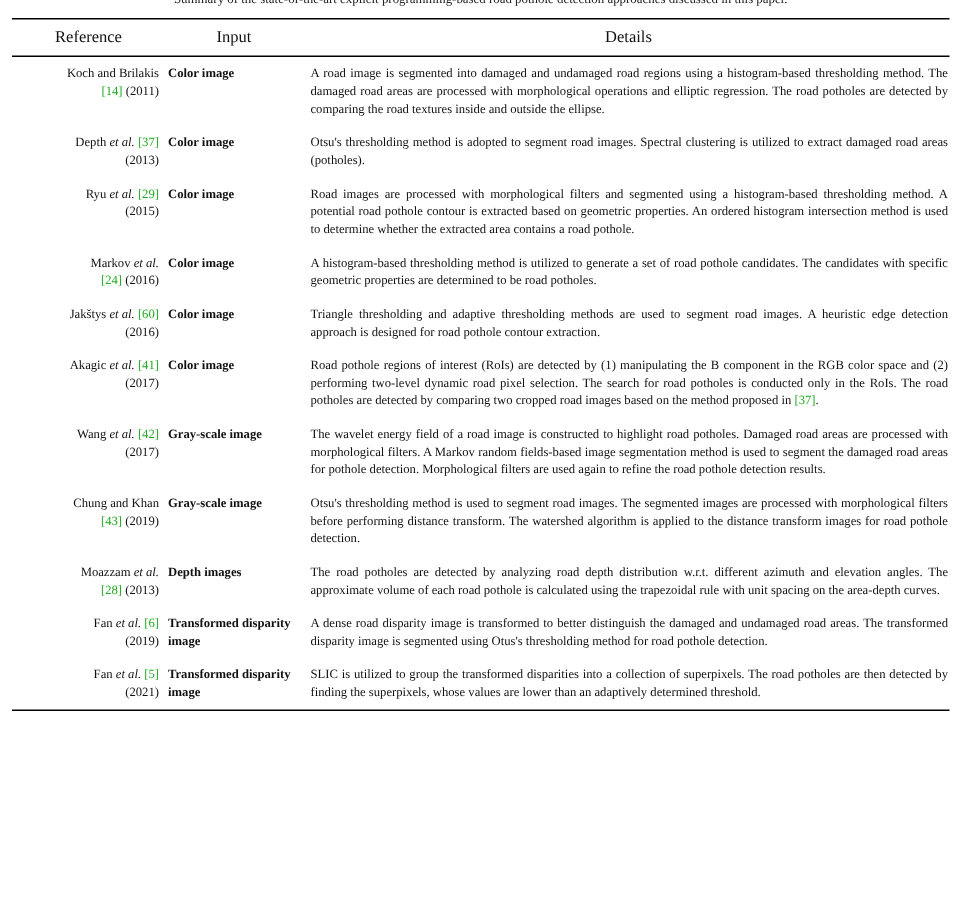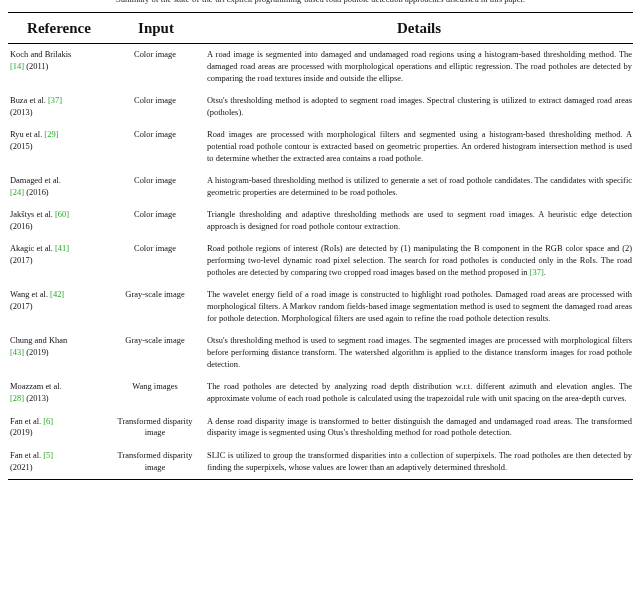--- a/index.html
+++ b/index.html
@@ -38,48 +38,49 @@
     table-layout: fixed;
     font-size: 8.45px;
     line-height: 1.4;
     border-top: 1.4px solid var(--rule, #000);
     border-bottom: 1.4px solid var(--rule, #000);
   }
   col.c-ref   { width: 102px; }
   col.c-input { width: 92px; }
   thead tr { border-bottom: 0.9px solid var(--rule, #000); }
   th {
-    font-weight: bold;
-    font-size: 15px;
+    font-weight: normal;
+    font-size: 11px;
     padding: 5px 2px 4px 2px;
     vertical-align: middle;
   }
   th.h-ref, th.h-input { text-align: center; }
   th.h-details { text-align: center; padding-left: 5px; }
   td {
     vertical-align: top;
     padding: 5px 0 5.5px 0;
   }
   td.col-ref {
-    text-align: left;
+    text-align: right;
     padding-right: 4px;
     padding-left: 2px;
   }
   td.col-input {
-    text-align: center;
+    text-align: left;
     padding-right: 4px;
     padding-left: 2px;
+    font-weight: bold;
   }
   td.col-details {
     text-align: justify;
     text-align-last: left;
     padding-left: 5px;
     padding-right: 1px;
   }
-  .it { }
+  .it { font-style: italic; }
   .cite { color: var(--cite, #22aa22); }
   .ref-line { white-space: nowrap; }
 </style>
 </head>
 <body>
 
 <div class="page">
 
   <div class="caption-clip">
     <div class="caption-inner">Summary of the state-of-the-art explicit programming-based road pothole detection approaches discussed in this paper.</div>
@@ -102,37 +103,37 @@
         <tr>
           <td class="col-ref">
             <div class="ref-line"><span>Koch and Brilakis</span></div>
             <div class="ref-line"><span class="cite">[14]</span><span> (2011)</span></div>
           </td>
           <td class="col-input">Color image</td>
           <td class="col-details"><span>A road image is segmented into damaged and undamaged road regions using a histogram-based thresholding method. The damaged road areas are processed with morphological operations and elliptic regression. The road potholes are detected by comparing the road textures inside and outside the ellipse.</span></td>
         </tr>
         <tr>
           <td class="col-ref">
-            <div class="ref-line"><span>Buza </span><span class="it">et al.</span><span> </span><span class="cite">[37]</span></div>
+            <div class="ref-line"><span>Depth </span><span class="it">et al.</span><span> </span><span class="cite">[37]</span></div>
             <div class="ref-line"><span>(2013)</span></div>
           </td>
           <td class="col-input">Color image</td>
           <td class="col-details"><span>Otsu's thresholding method is adopted to segment road images. Spectral clustering is utilized to extract damaged road areas (potholes).</span></td>
         </tr>
         <tr>
           <td class="col-ref">
             <div class="ref-line"><span>Ryu </span><span class="it">et al.</span><span> </span><span class="cite">[29]</span></div>
             <div class="ref-line"><span>(2015)</span></div>
           </td>
           <td class="col-input">Color image</td>
           <td class="col-details"><span>Road images are processed with morphological filters and segmented using a histogram-based thresholding method. A potential road pothole contour is extracted based on geometric properties. An ordered histogram intersection method is used to determine whether the extracted area contains a road pothole.</span></td>
         </tr>
         <tr>
           <td class="col-ref">
-            <div class="ref-line"><span>Damaged </span><span class="it">et al.</span></div>
+            <div class="ref-line"><span>Markov </span><span class="it">et al.</span></div>
             <div class="ref-line"><span class="cite">[24]</span><span> (2016)</span></div>
           </td>
           <td class="col-input">Color image</td>
           <td class="col-details"><span>A histogram-based thresholding method is utilized to generate a set of road pothole candidates. The candidates with specific geometric properties are determined to be road potholes.</span></td>
         </tr>
         <tr>
           <td class="col-ref">
             <div class="ref-line"><span>Jakštys </span><span class="it">et al.</span><span> </span><span class="cite">[60]</span></div>
             <div class="ref-line"><span>(2016)</span></div>
           </td>
@@ -161,21 +162,21 @@
             <div class="ref-line"><span class="cite">[43]</span><span> (2019)</span></div>
           </td>
           <td class="col-input">Gray-scale image</td>
           <td class="col-details"><span>Otsu's thresholding method is used to segment road images. The segmented images are processed with morphological filters before performing distance transform. The watershed algorithm is applied to the distance transform images for road pothole detection.</span></td>
         </tr>
         <tr>
           <td class="col-ref">
             <div class="ref-line"><span>Moazzam </span><span class="it">et al.</span></div>
             <div class="ref-line"><span class="cite">[28]</span><span> (2013)</span></div>
           </td>
-          <td class="col-input">Wang images</td>
+          <td class="col-input">Depth images</td>
           <td class="col-details"><span>The road potholes are detected by analyzing road depth distribution w.r.t. different azimuth and elevation angles. The approximate volume of each road pothole is calculated using the trapezoidal rule with unit spacing on the area-depth curves.</span></td>
         </tr>
         <tr>
           <td class="col-ref">
             <div class="ref-line"><span>Fan </span><span class="it">et al.</span><span> </span><span class="cite">[6]</span></div>
             <div class="ref-line"><span>(2019)</span></div>
           </td>
           <td class="col-input">Transformed disparity image</td>
           <td class="col-details"><span>A dense road disparity image is transformed to better distinguish the damaged and undamaged road areas. The transformed disparity image is segmented using Otus's thresholding method for road pothole detection.</span></td>
         </tr>

